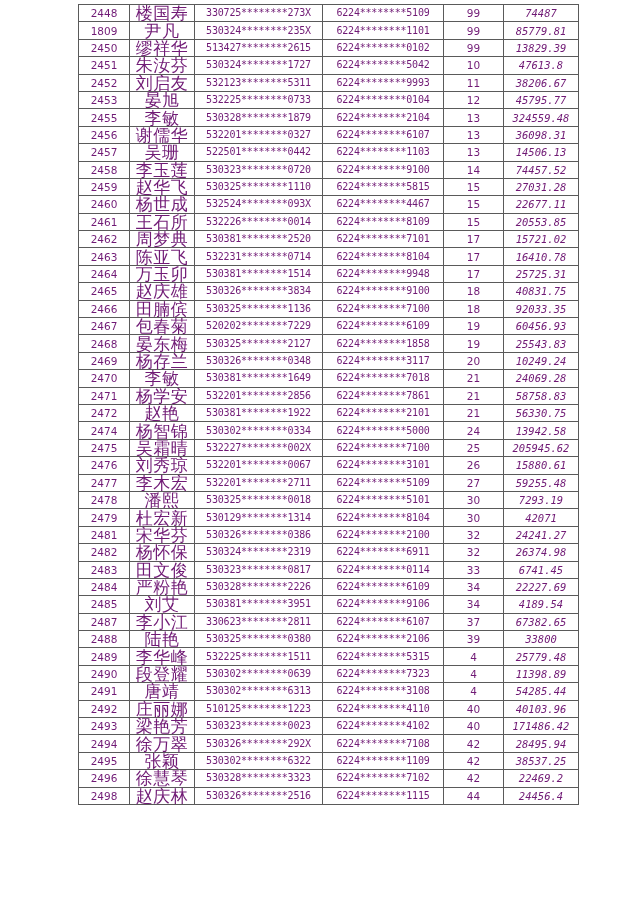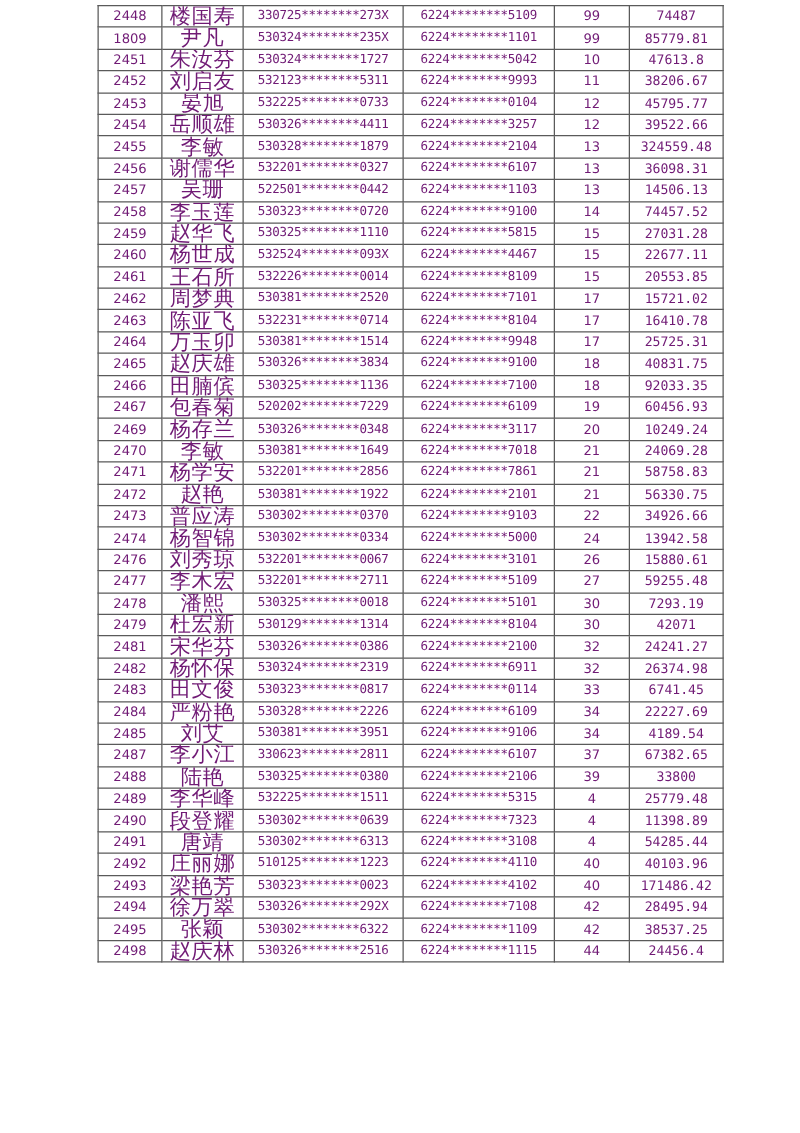--- a/index.html
+++ b/index.html
@@ -19,21 +19,21 @@
     padding: 0;
     text-align: center;
     vertical-align: middle;
     font-size: 10.5px;
     line-height: 16px;
     white-space: nowrap;
     overflow: hidden;
   }
   .sheet td.c-name { font-size: 17px; letter-spacing: 0.5px; }
   .sheet td.c-id, .sheet td.c-card { font-family: "DejaVu Sans Mono", "Liberation Mono", monospace; font-size: 10px; letter-spacing: -0.2px; }
-  .sheet td.c-amount { font-family: "DejaVu Sans Mono", "Liberation Mono", monospace; font-size: 10.5px; }
+  .sheet td.c-amount { font-family: "DejaVu Sans Mono", "Liberation Mono", monospace; font-size: 10.5px; font-style: italic; }
   col.w-no { width: 51px; }
   col.w-name { width: 65px; }
   col.w-id { width: 128px; }
   col.w-card { width: 121px; }
   col.w-group { width: 60px; }
   col.w-amount { width: 75px; }
 </style>
 </head>
 <body>
 
@@ -57,20 +57,28 @@
       </tr>
       <tr>
         <td class="c-no">1809</td>
         <td class="c-name">尹凡</td>
         <td class="c-id">530324********235X</td>
         <td class="c-card">6224********1101</td>
         <td class="c-group">99</td>
         <td class="c-amount">85779.81</td>
       </tr>
       <tr>
+        <td class="c-no">2450</td>
+        <td class="c-name">缪祥华</td>
+        <td class="c-id">513427********2615</td>
+        <td class="c-card">6224********0102</td>
+        <td class="c-group">99</td>
+        <td class="c-amount">13829.39</td>
+      </tr>
+      <tr>
         <td class="c-no">2451</td>
         <td class="c-name">朱汝芬</td>
         <td class="c-id">530324********1727</td>
         <td class="c-card">6224********5042</td>
         <td class="c-group">10</td>
         <td class="c-amount">47613.8</td>
       </tr>
       <tr>
         <td class="c-no">2452</td>
         <td class="c-name">刘启友</td>
@@ -81,28 +89,20 @@
       </tr>
       <tr>
         <td class="c-no">2453</td>
         <td class="c-name">晏旭</td>
         <td class="c-id">532225********0733</td>
         <td class="c-card">6224********0104</td>
         <td class="c-group">12</td>
         <td class="c-amount">45795.77</td>
       </tr>
       <tr>
-        <td class="c-no">2454</td>
-        <td class="c-name">岳顺雄</td>
-        <td class="c-id">530326********4411</td>
-        <td class="c-card">6224********3257</td>
-        <td class="c-group">12</td>
-        <td class="c-amount">39522.66</td>
-      </tr>
-      <tr>
         <td class="c-no">2455</td>
         <td class="c-name">李敏</td>
         <td class="c-id">530328********1879</td>
         <td class="c-card">6224********2104</td>
         <td class="c-group">13</td>
         <td class="c-amount">324559.48</td>
       </tr>
       <tr>
         <td class="c-no">2456</td>
         <td class="c-name">谢儒华</td>
@@ -193,20 +193,28 @@
       </tr>
       <tr>
         <td class="c-no">2467</td>
         <td class="c-name">包春菊</td>
         <td class="c-id">520202********7229</td>
         <td class="c-card">6224********6109</td>
         <td class="c-group">19</td>
         <td class="c-amount">60456.93</td>
       </tr>
       <tr>
+        <td class="c-no">2468</td>
+        <td class="c-name">晏东梅</td>
+        <td class="c-id">530325********2127</td>
+        <td class="c-card">6224********1858</td>
+        <td class="c-group">19</td>
+        <td class="c-amount">25543.83</td>
+      </tr>
+      <tr>
         <td class="c-no">2469</td>
         <td class="c-name">杨存兰</td>
         <td class="c-id">530326********0348</td>
         <td class="c-card">6224********3117</td>
         <td class="c-group">20</td>
         <td class="c-amount">10249.24</td>
       </tr>
       <tr>
         <td class="c-no">2470</td>
         <td class="c-name">李敏</td>
@@ -225,36 +233,36 @@
       </tr>
       <tr>
         <td class="c-no">2472</td>
         <td class="c-name">赵艳</td>
         <td class="c-id">530381********1922</td>
         <td class="c-card">6224********2101</td>
         <td class="c-group">21</td>
         <td class="c-amount">56330.75</td>
       </tr>
       <tr>
-        <td class="c-no">2473</td>
-        <td class="c-name">普应涛</td>
-        <td class="c-id">530302********0370</td>
-        <td class="c-card">6224********9103</td>
-        <td class="c-group">22</td>
-        <td class="c-amount">34926.66</td>
-      </tr>
-      <tr>
         <td class="c-no">2474</td>
         <td class="c-name">杨智锦</td>
         <td class="c-id">530302********0334</td>
         <td class="c-card">6224********5000</td>
         <td class="c-group">24</td>
         <td class="c-amount">13942.58</td>
       </tr>
       <tr>
+        <td class="c-no">2475</td>
+        <td class="c-name">吴霜晴</td>
+        <td class="c-id">532227********002X</td>
+        <td class="c-card">6224********7100</td>
+        <td class="c-group">25</td>
+        <td class="c-amount">205945.62</td>
+      </tr>
+      <tr>
         <td class="c-no">2476</td>
         <td class="c-name">刘秀琼</td>
         <td class="c-id">532201********0067</td>
         <td class="c-card">6224********3101</td>
         <td class="c-group">26</td>
         <td class="c-amount">15880.61</td>
       </tr>
       <tr>
         <td class="c-no">2477</td>
         <td class="c-name">李木宏</td>
@@ -385,20 +393,28 @@
       </tr>
       <tr>
         <td class="c-no">2495</td>
         <td class="c-name">张颖</td>
         <td class="c-id">530302********6322</td>
         <td class="c-card">6224********1109</td>
         <td class="c-group">42</td>
         <td class="c-amount">38537.25</td>
       </tr>
       <tr>
+        <td class="c-no">2496</td>
+        <td class="c-name">徐慧琴</td>
+        <td class="c-id">530328********3323</td>
+        <td class="c-card">6224********7102</td>
+        <td class="c-group">42</td>
+        <td class="c-amount">22469.2</td>
+      </tr>
+      <tr>
         <td class="c-no">2498</td>
         <td class="c-name">赵庆林</td>
         <td class="c-id">530326********2516</td>
         <td class="c-card">6224********1115</td>
         <td class="c-group">44</td>
         <td class="c-amount">24456.4</td>
       </tr>
     </tbody>
 </table>
 

